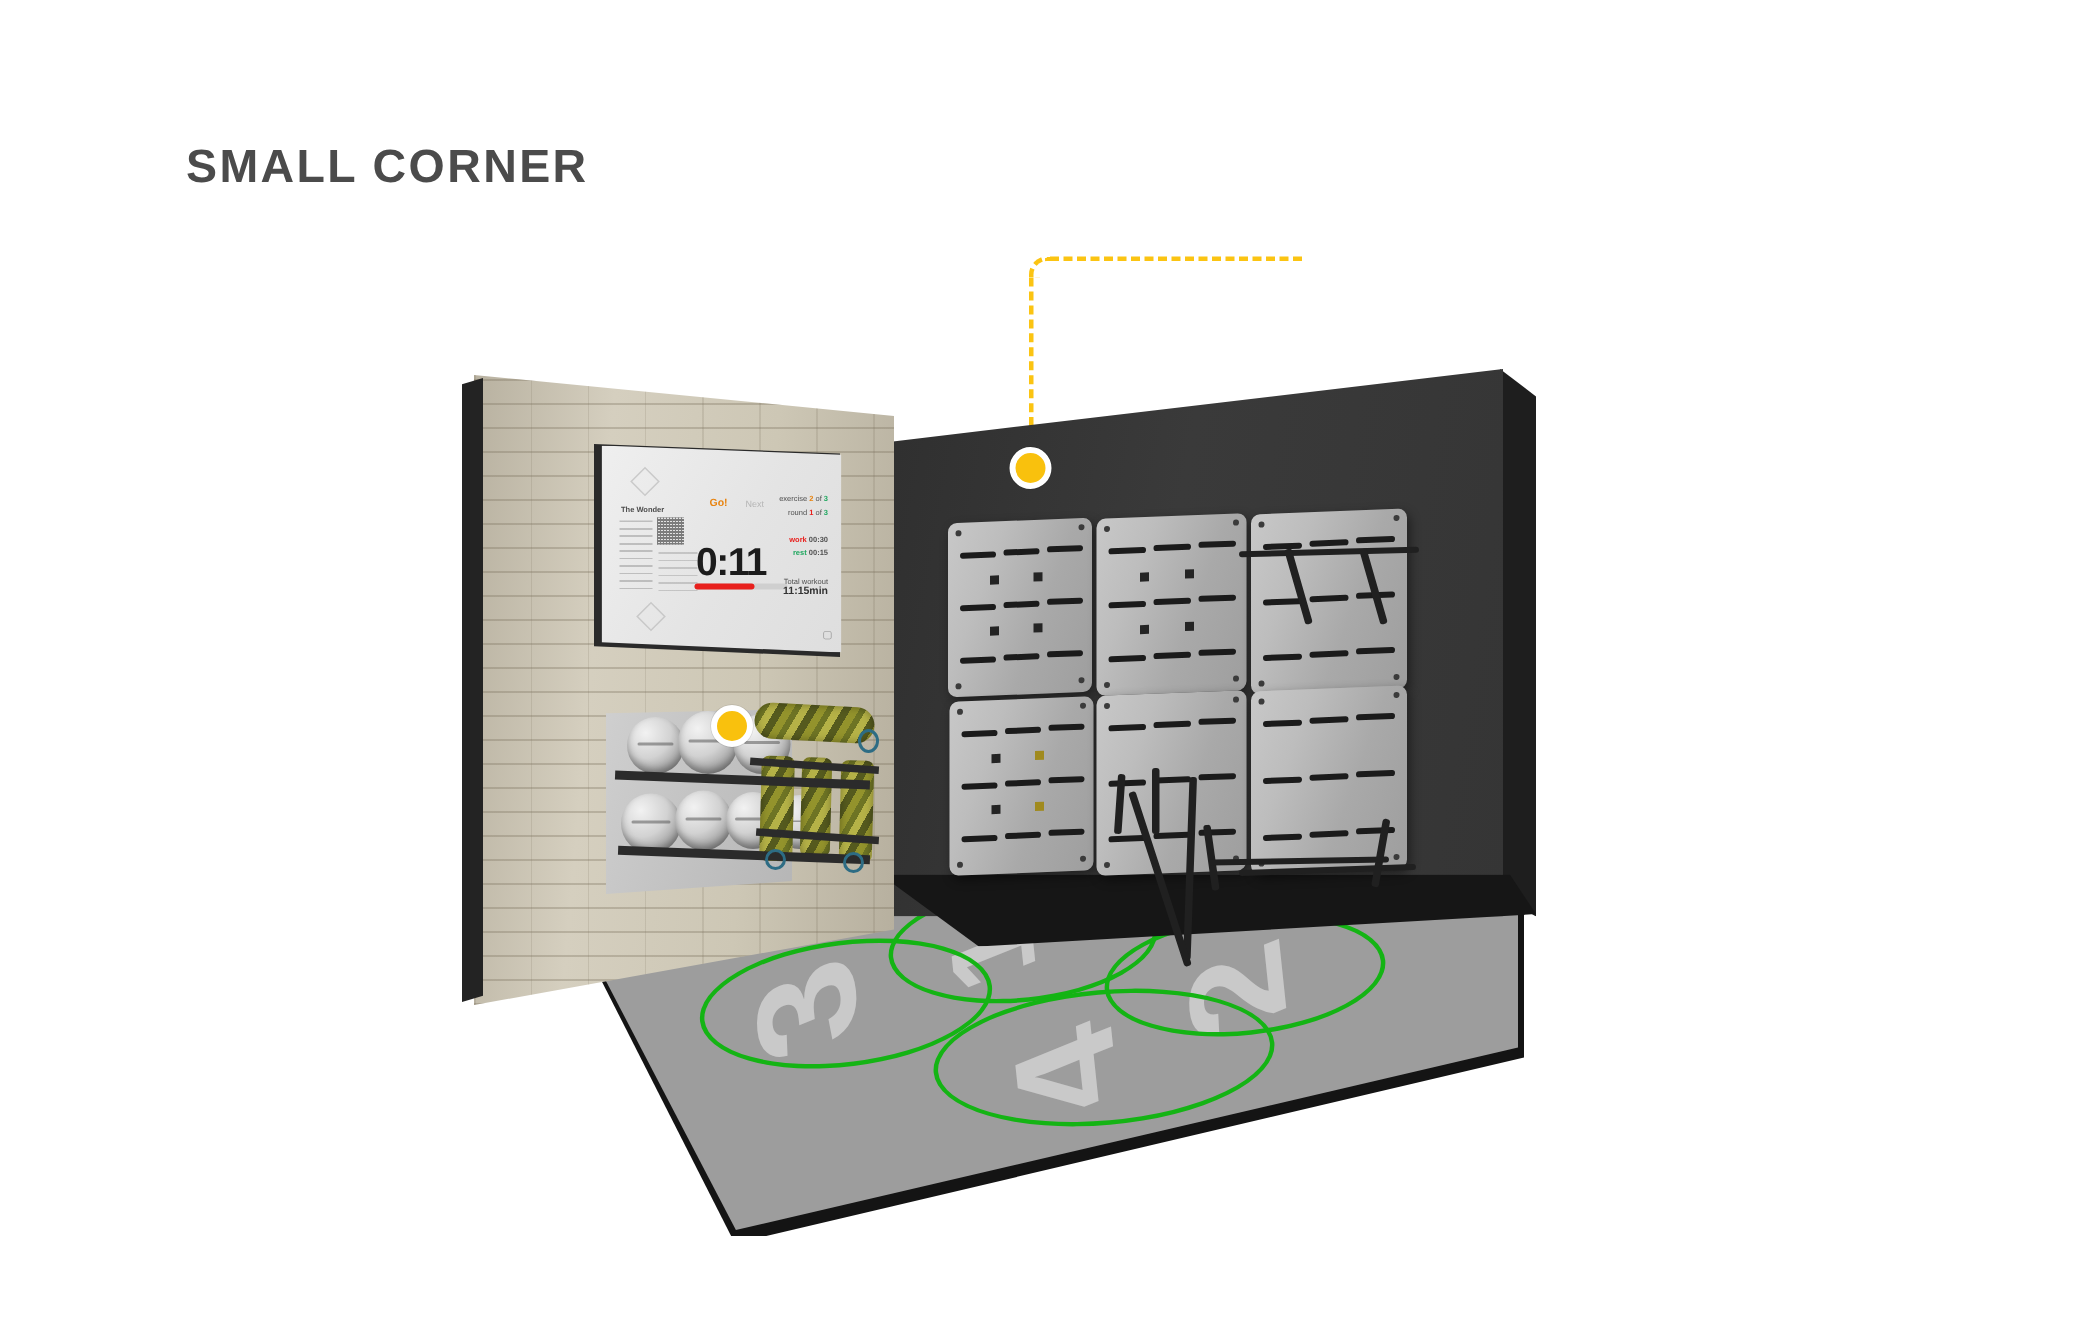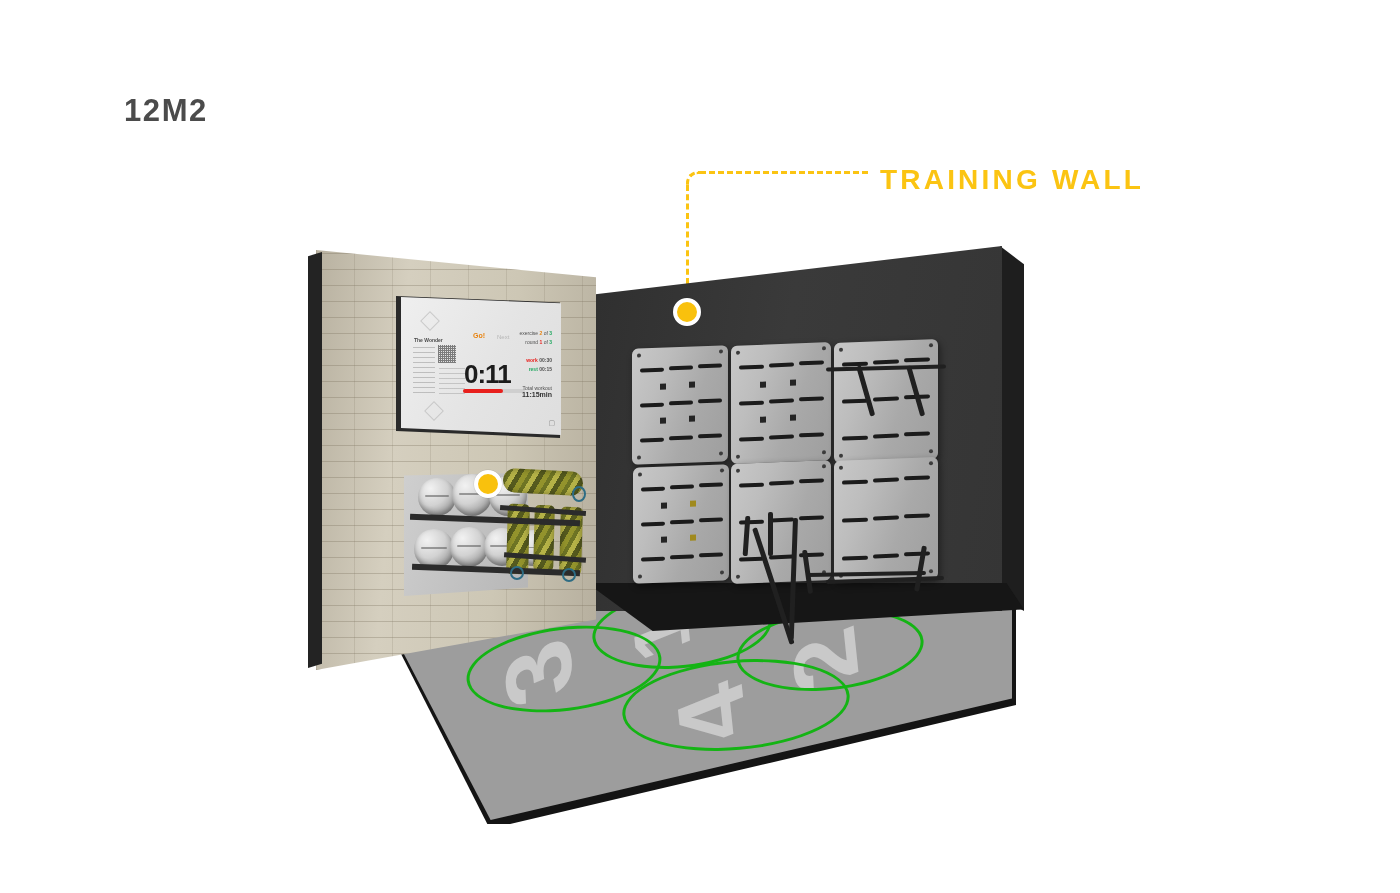--- a/index.html
+++ b/index.html
@@ -295,21 +295,21 @@
     z-index: 24;
     border-radius: 2px;
   }
 </style>
 </head>
 <body>
 
 <div id="stage">
 
   <div class="title-block">
-    <div class="title-line">12M2</div>
+    <div class="title-line">SMALL CORNER</div>
   </div>
 
   <div id="room">
 
     <div id="floor-edge"></div>
     <div id="floor"></div>
 
     <div class="zone-num" style="left:512px; top:618px; font-size:96px; transform: rotate(-96deg) skewX(16deg) scale(1.05,1.0);">3</div>
     <div class="zone-num" style="left:640px; top:588px; font-size:80px; transform: rotate(-96deg) skewX(16deg) scale(1.0,1.0);">1</div>
     <div class="zone-num" style="left:800px; top:608px; font-size:92px; transform: rotate(-96deg) skewX(16deg) scale(1.05,1.0);">2</div>
@@ -518,18 +518,17 @@
 
     <div class="attach" style="left:793px; top:518px; width:5px; height:122px; transform: rotate(2deg); transform-origin: top center;"></div>
     <div class="attach" style="left:752px; top:528px; width:5px; height:122px; transform: rotate(-18deg); transform-origin: top center;"></div>
 
   </div>
 
   <div class="leader leader-corner" style="left:686px; top:171px; width:14px; height:14px;"></div>
   <div class="leader leader-h" style="left:700px; top:171px; width:168px;"></div>
   <div class="leader leader-v" style="left:686px; top:185px; height:127px;"></div>
   <div class="marker" style="left:673px; top:298px;"></div>
-  <div class="callout-label" id="label-training-wall">TRAINING WALL</div>
 
   <div class="leader leader-v" style="left:487px; top:484px; height:300px;"></div>
   <div class="marker" style="left:474px; top:470px;"></div>
 
 </div>
 
 </body></html>

